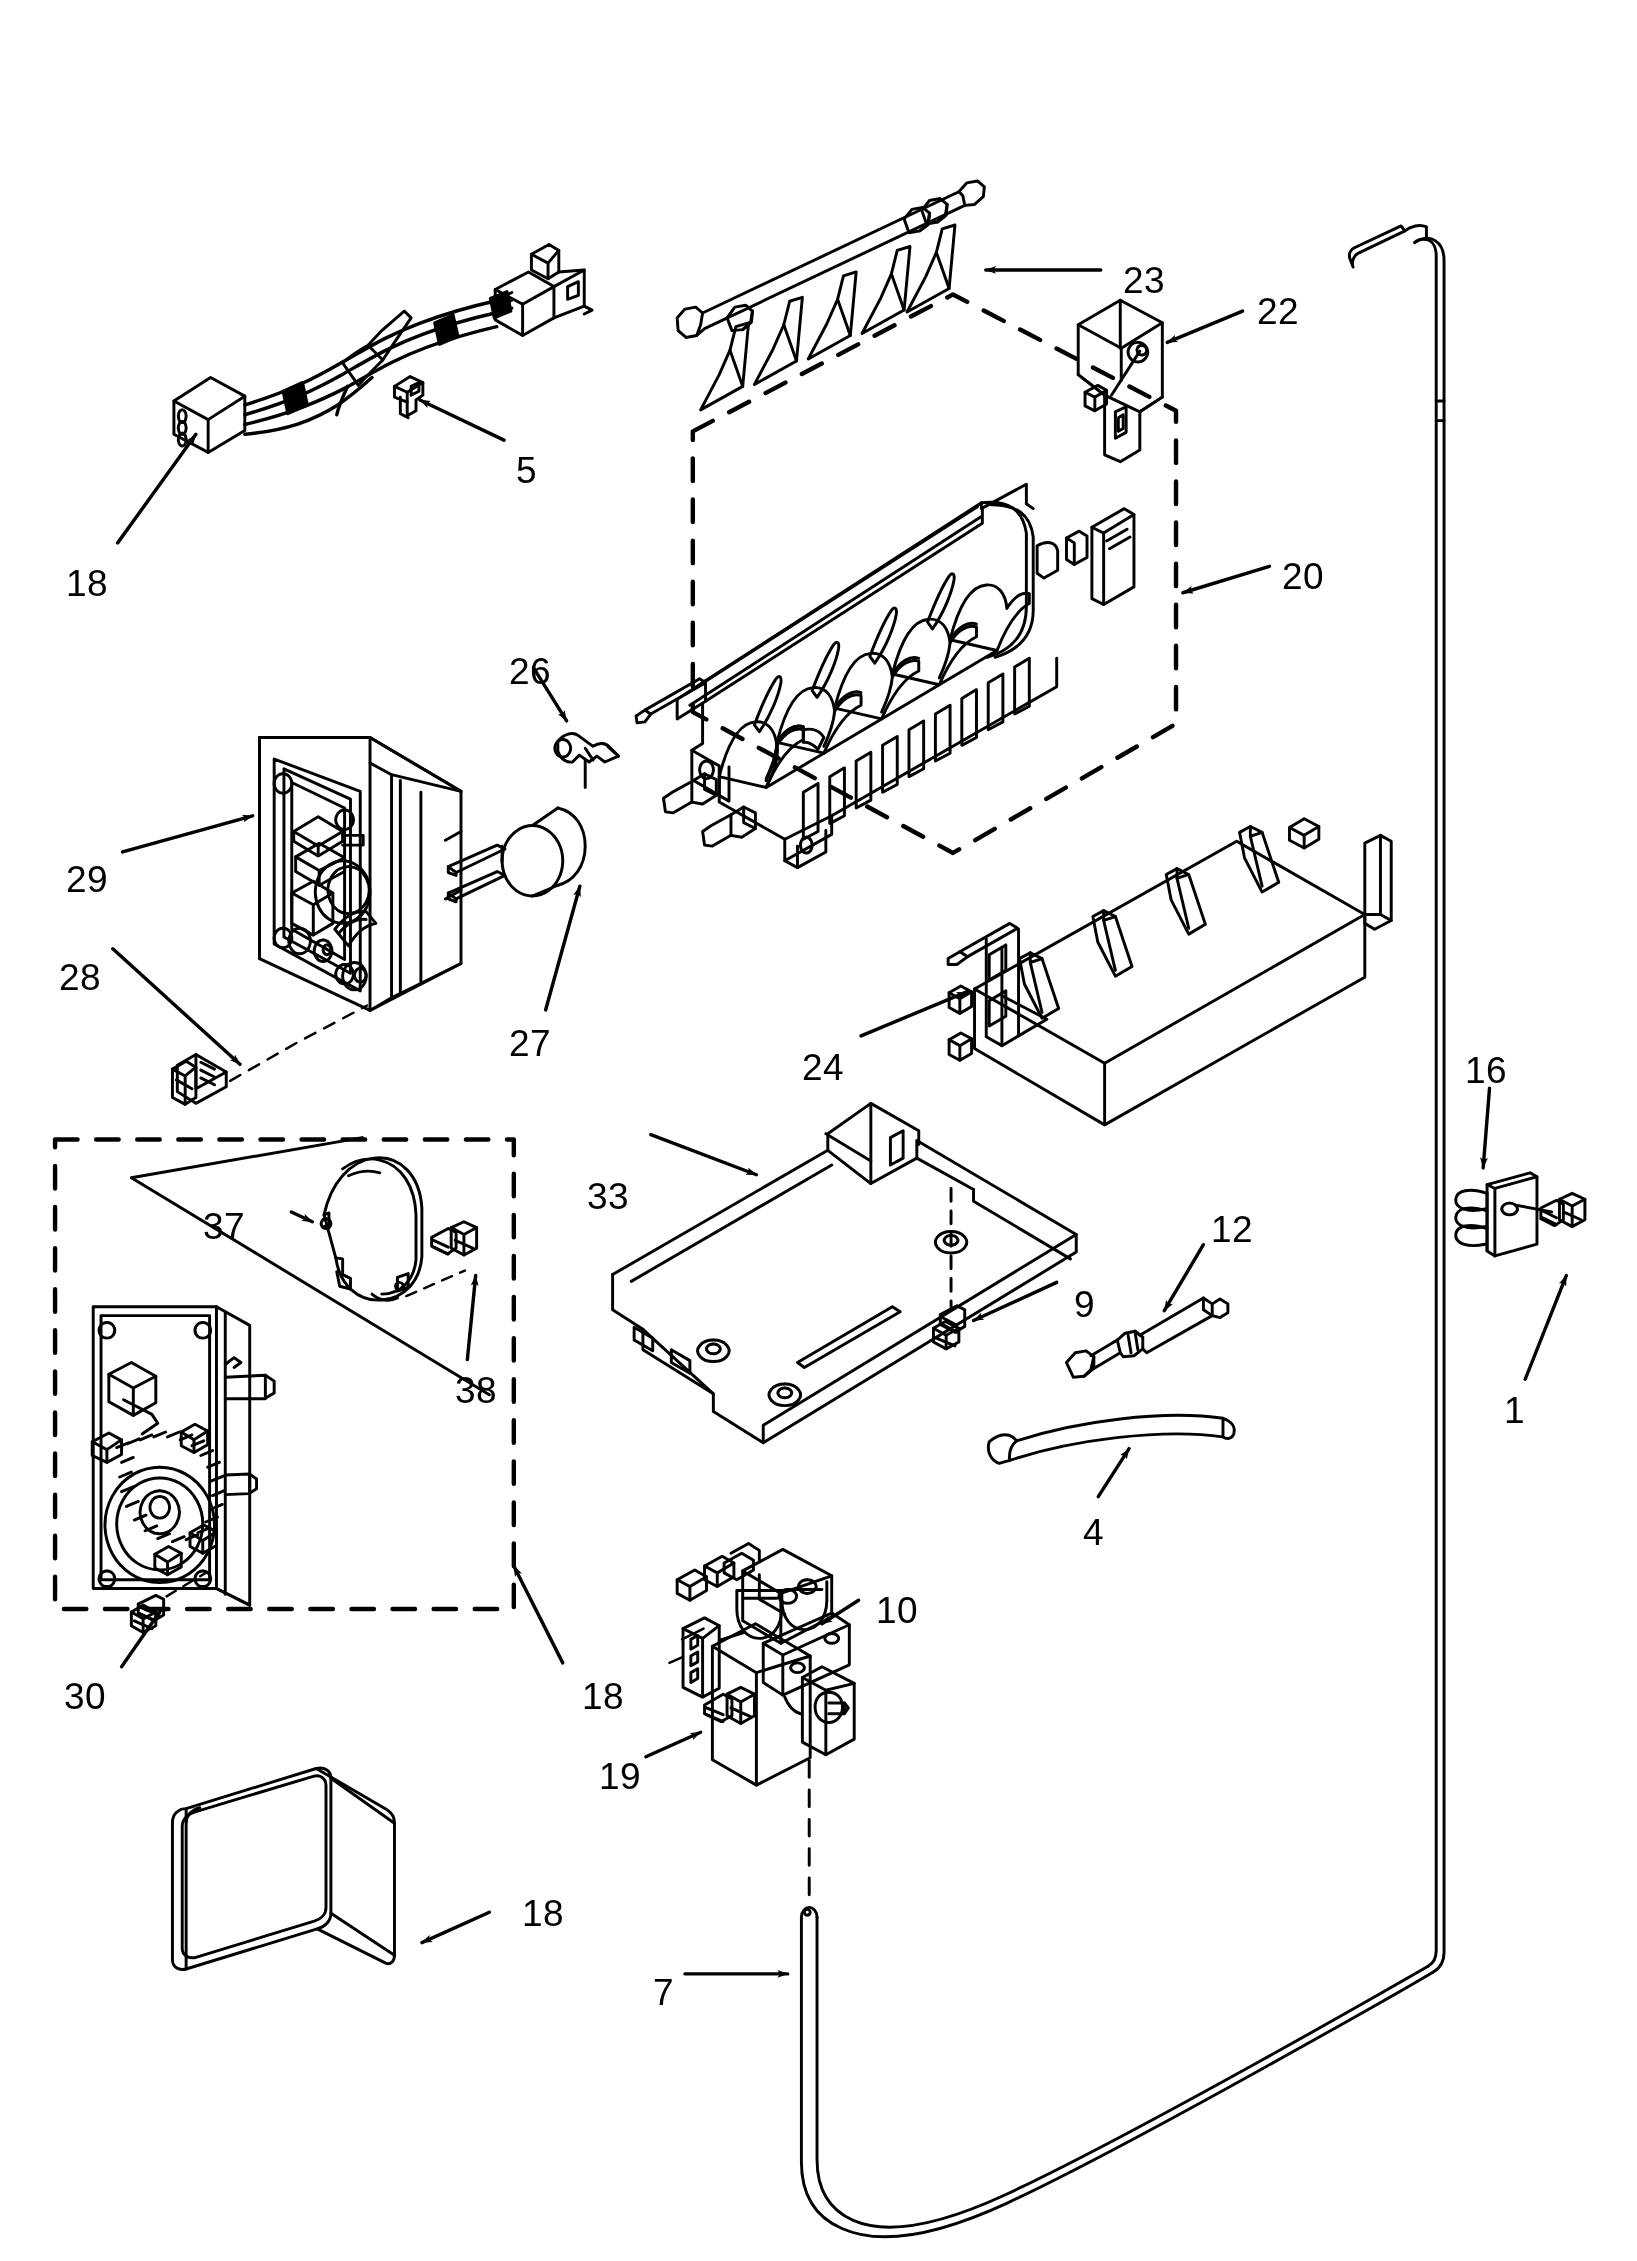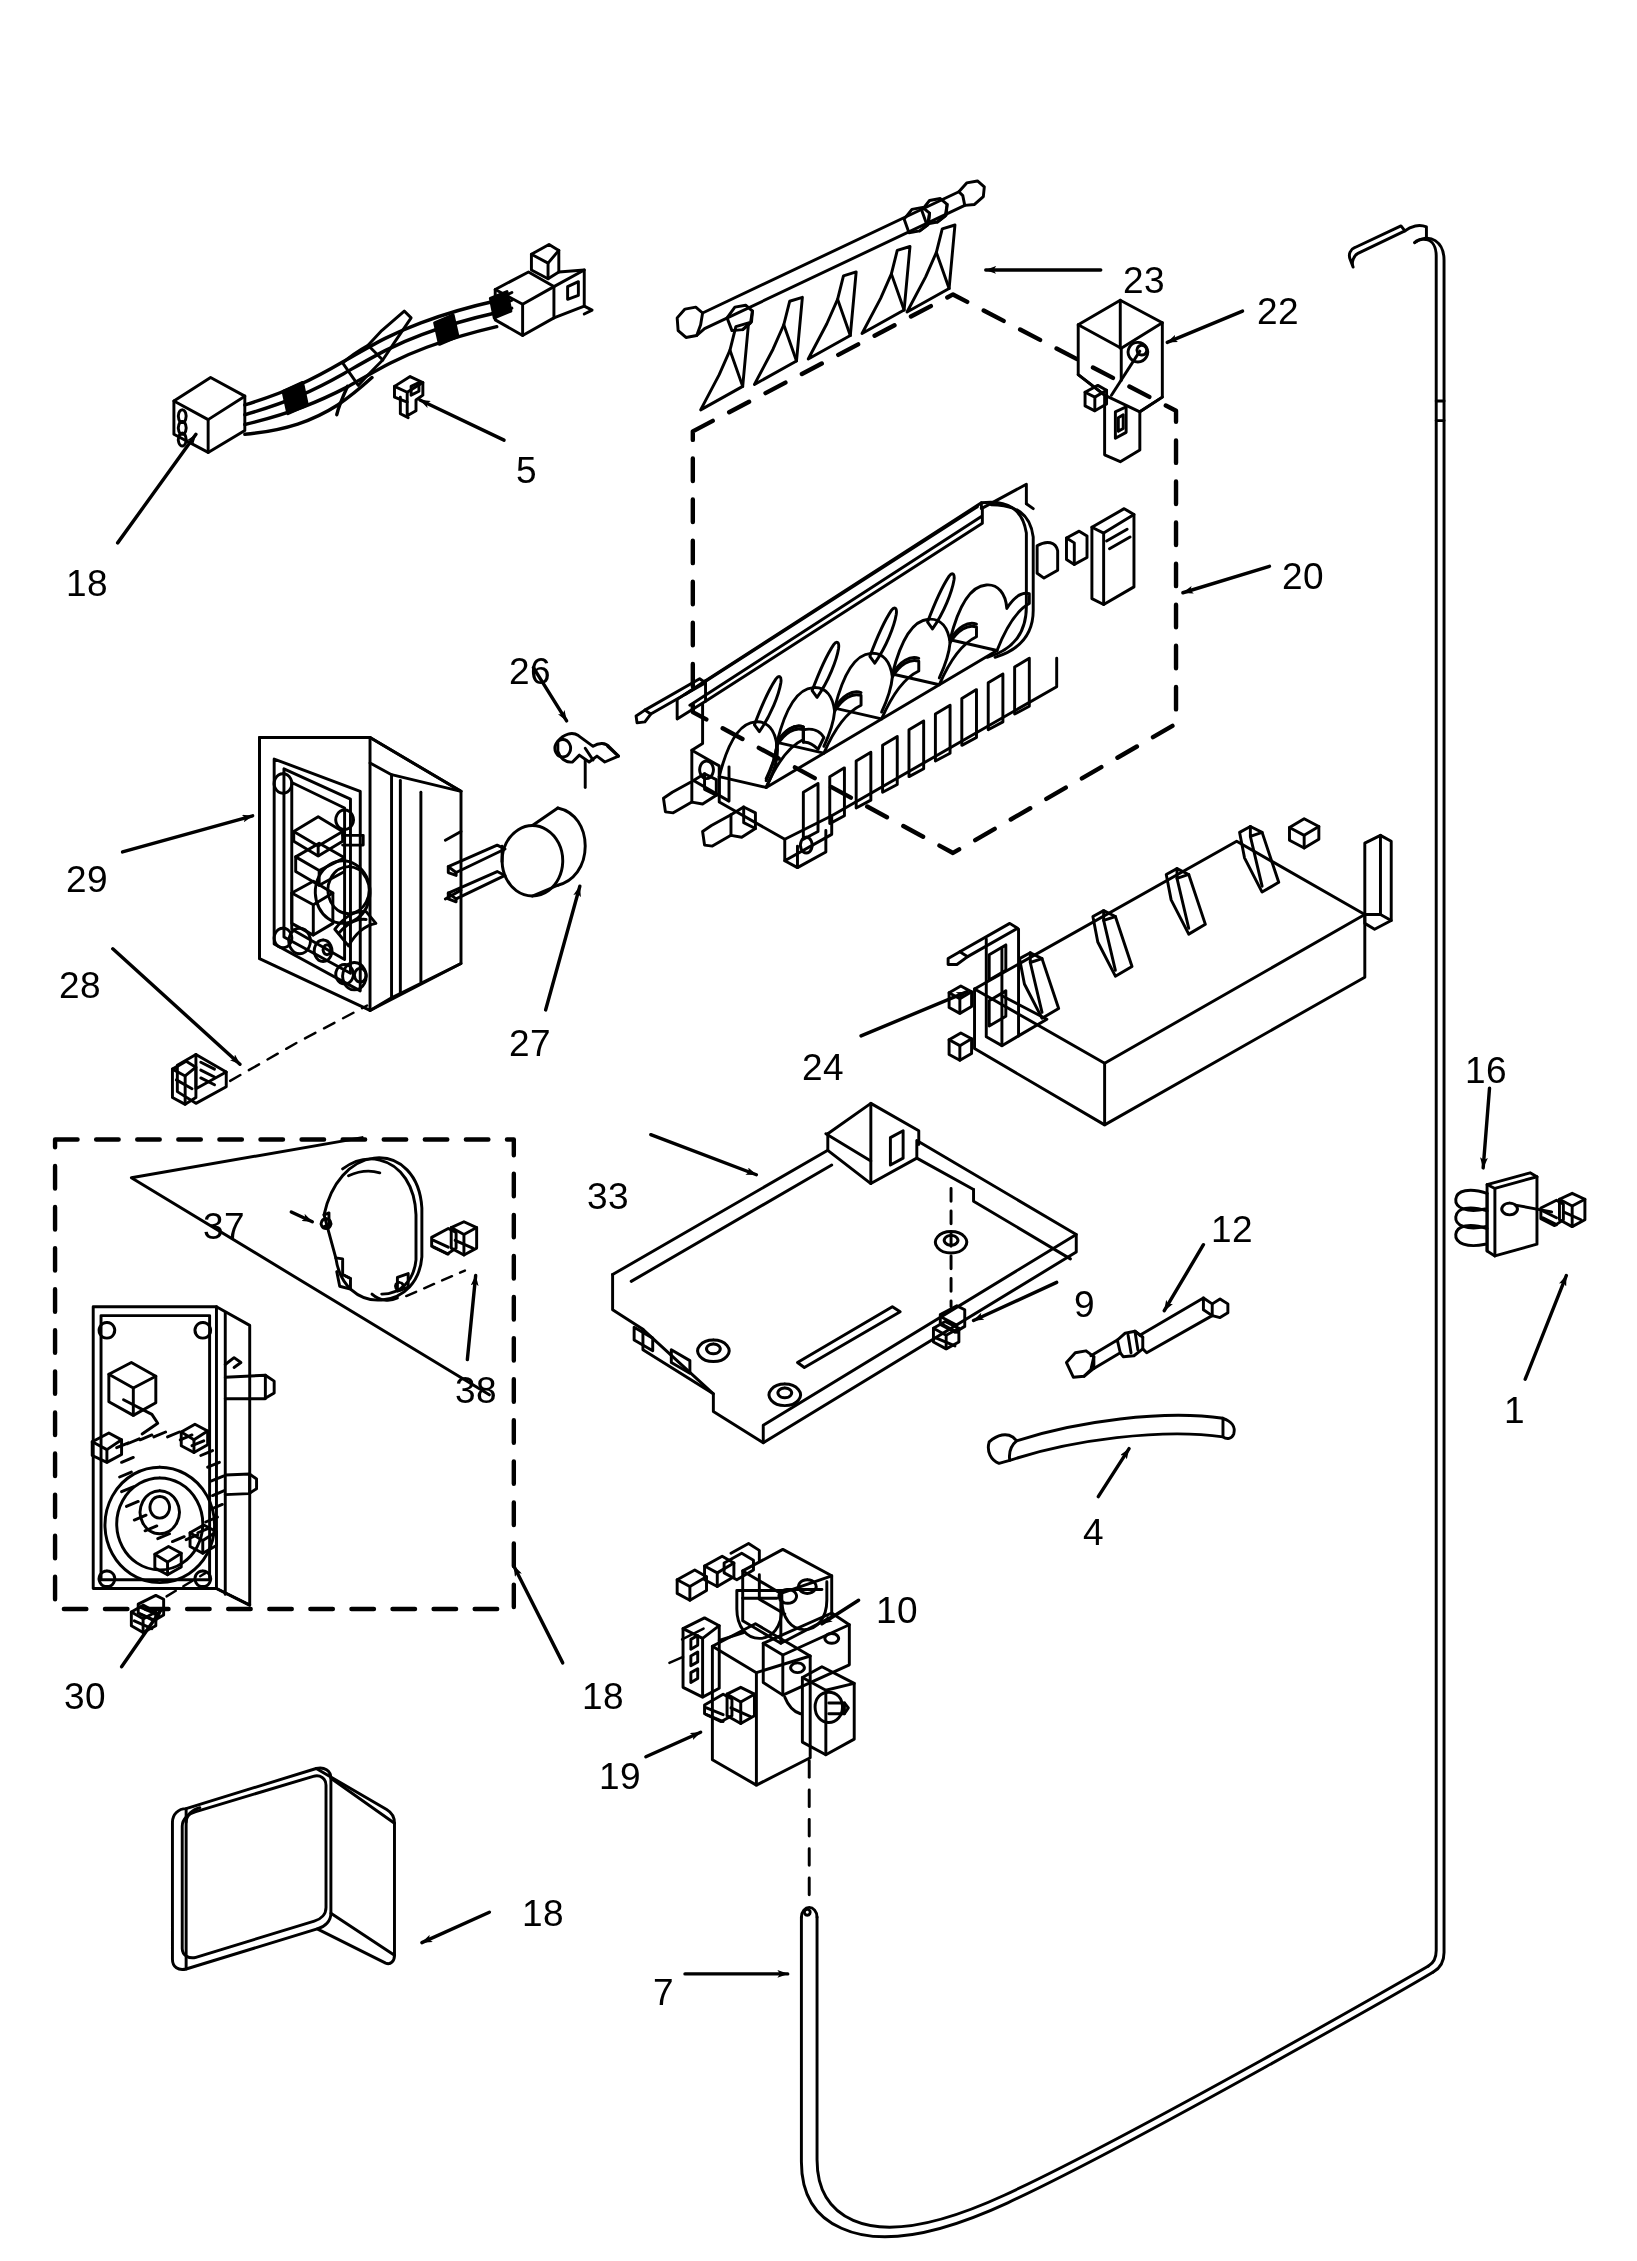--- a/index.html
+++ b/index.html
@@ -619,21 +619,21 @@
   </g>
 </svg>
 
 <div class="lbl" style="left:66px;top:565px;">18</div>
 <div class="lbl" style="left:516px;top:452px;">5</div>
 <div class="lbl" style="left:1123px;top:262px;">23</div>
 <div class="lbl" style="left:1257px;top:293px;">22</div>
 <div class="lbl" style="left:1282px;top:558px;">20</div>
 <div class="lbl" style="left:509px;top:653px;">26</div>
 <div class="lbl" style="left:66px;top:861px;">29</div>
-<div class="lbl" style="left:59px;top:959px;margin-top:8px;">28</div>
+<div class="lbl" style="left:59px;top:959px;">28</div>
 <div class="lbl" style="left:509px;top:1025px;">27</div>
 <div class="lbl" style="left:802px;top:1049px;">24</div>
 <div class="lbl" style="left:1465px;top:1052px;">16</div>
 <div class="lbl" style="left:587px;top:1178px;">33</div>
 <div class="lbl" style="left:203px;top:1208px;">37</div>
 <div class="lbl" style="left:1211px;top:1211px;">12</div>
 <div class="lbl" style="left:1074px;top:1286px;">9</div>
 <div class="lbl" style="left:455px;top:1372px;">38</div>
 <div class="lbl" style="left:1504px;top:1392px;">1</div>
 <div class="lbl" style="left:1083px;top:1514px;">4</div>

